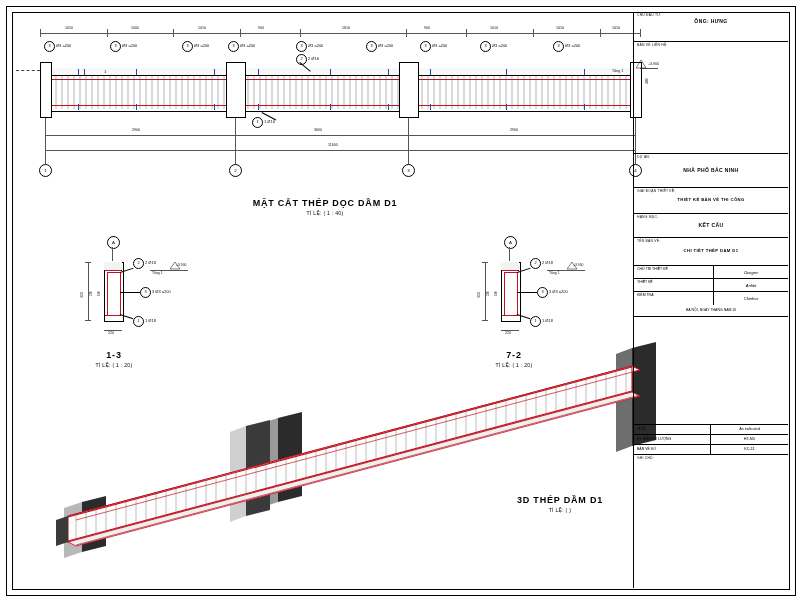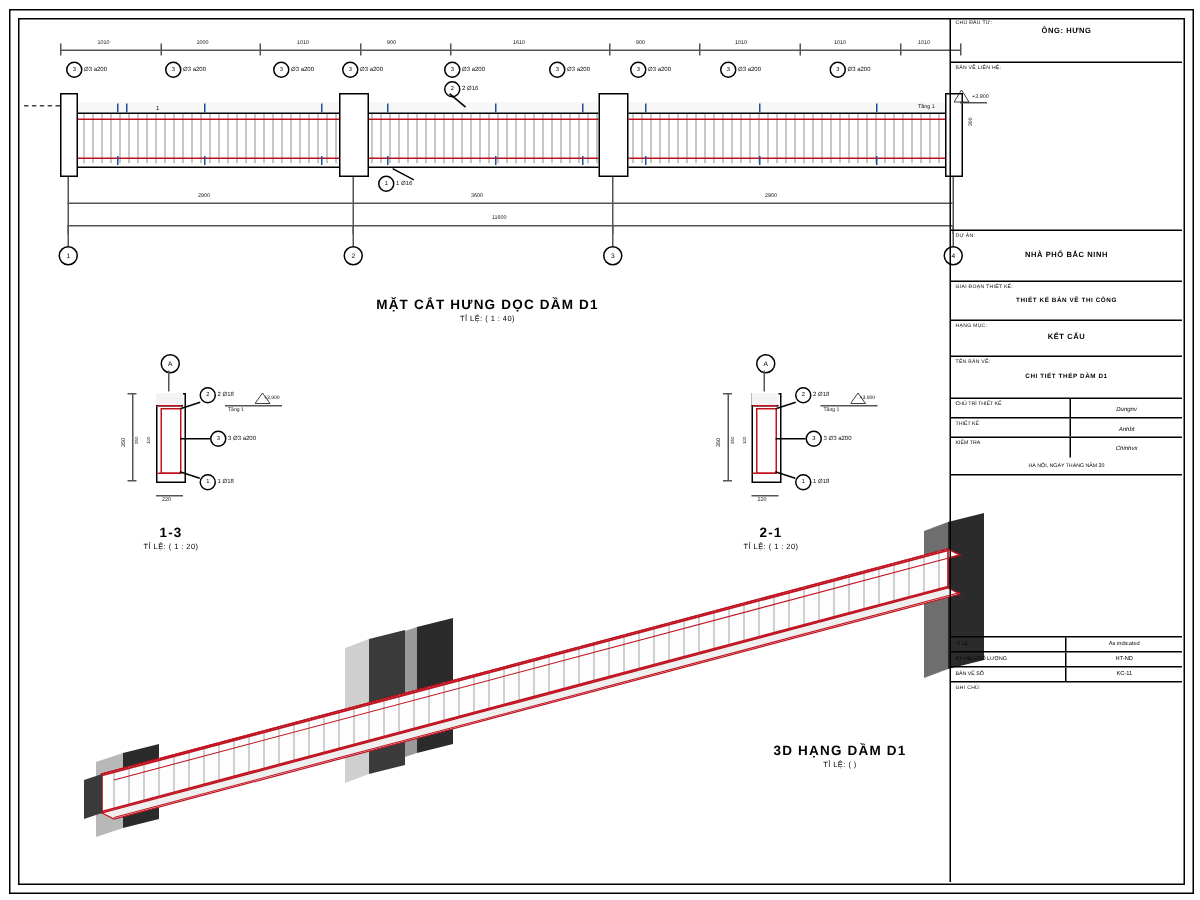--- a/index.html
+++ b/index.html
@@ -284,21 +284,21 @@
       <div class="vline thin" style="left:635px;top:150px;height:14px;"></div>
 
       <div class="circ" style="left:39px;top:164px;">1</div>
       <div class="circ" style="left:229px;top:164px;">2</div>
       <div class="circ" style="left:402px;top:164px;">3</div>
       <div class="circ" style="left:629px;top:164px;">4</div>
     </div>
 
     <div class="ttl" style="left:160px;top:198px;width:330px;">
 
-      <div class="t1">MẶT CẮT HƯNG DỌC DẦM D1</div>
+      <div class="t1">MẶT CẮT THÉP DỌC DẦM D1</div>
       <div class="t2">TỈ LỆ: ( 1 : 40)</div>
     </div>
   </div>
 
   <div>
     <div class="circ" style="left:107px;top:236px;">A</div>
     <div class="vline thin" style="left:112px;top:247px;height:14px;"></div>
 
     <div style="position:absolute;left:104px;top:262px;width:18px;height:58px;border:1px solid #000;background:#fff;"></div>
     <div style="position:absolute;left:104px;top:262px;width:18px;height:8px;border-bottom:1px solid #000;background:#f3f3f3;"></div>
@@ -370,21 +370,21 @@
     <div class="lead" style="left:517px;top:314px;width:14px;transform:rotate(18deg);"></div>
 
     <div class="lbl" style="left:573px;top:263px;font-size:3.4px;">+3.900</div>
     <div class="lbl" style="left:549px;top:271px;font-size:3.4px;">Tầng 1</div>
     <div class="hline thin" style="left:547px;top:270px;width:38px;"></div>
     <svg style="position:absolute;left:567px;top:262px;" width="11" height="8">
         <polygon points="0,7 5,0 10,7" fill="none" stroke="#000" stroke-width="0.5"></polygon>
       </svg>
 
     <div class="ttl" style="left:478px;top:350px;width:72px;">
-      <div class="t1">2-1</div>
+      <div class="t1">7-2</div>
       <div class="t2">TỈ LỆ: ( 1 : 20)</div>
     </div>
   </div>
 
   <div>
     <svg style="position:absolute;left:20px;top:330px;" width="640" height="240">
 
       <polygon points="612,18 636,12 636,110 612,116" fill="#2b2b2b"></polygon>
       <polygon points="596,24 612,18 612,116 596,122" fill="#6e6e6e"></polygon>
 
@@ -462,21 +462,21 @@
 
       <line x1="48" y1="187" x2="612" y2="37" stroke="#c1121f" stroke-width="1.2"></line>
       <line x1="48" y1="211" x2="612" y2="61" stroke="#c1121f" stroke-width="1.2"></line>
       <line x1="56" y1="190" x2="620" y2="40" stroke="#c1121f" stroke-width="0.7"></line>
       <line x1="56" y1="215" x2="620" y2="65" stroke="#c1121f" stroke-width="0.7"></line>
 
       <polygon points="36,190 48,186 48,212 36,216" fill="#3a3a3a"></polygon>
     </svg>
 
     <div class="ttl" style="left:470px;top:495px;width:180px;text-align:center;">
-      <div class="t1">3D HẠNG DẦM D1</div>
+      <div class="t1">3D THÉP DẦM D1</div>
       <div class="t2">TỈ LỆ: ( )</div>
     </div>
   </div>
 
   <div class="titleblock">
     <div class="tb-row" style="height:30px;">
       <div class="tb-lab">CHỦ ĐẦU TƯ:</div>
       <div class="tb-val">ÔNG: HƯNG</div>
     </div>
     <div class="tb-row" style="height:112px;">

